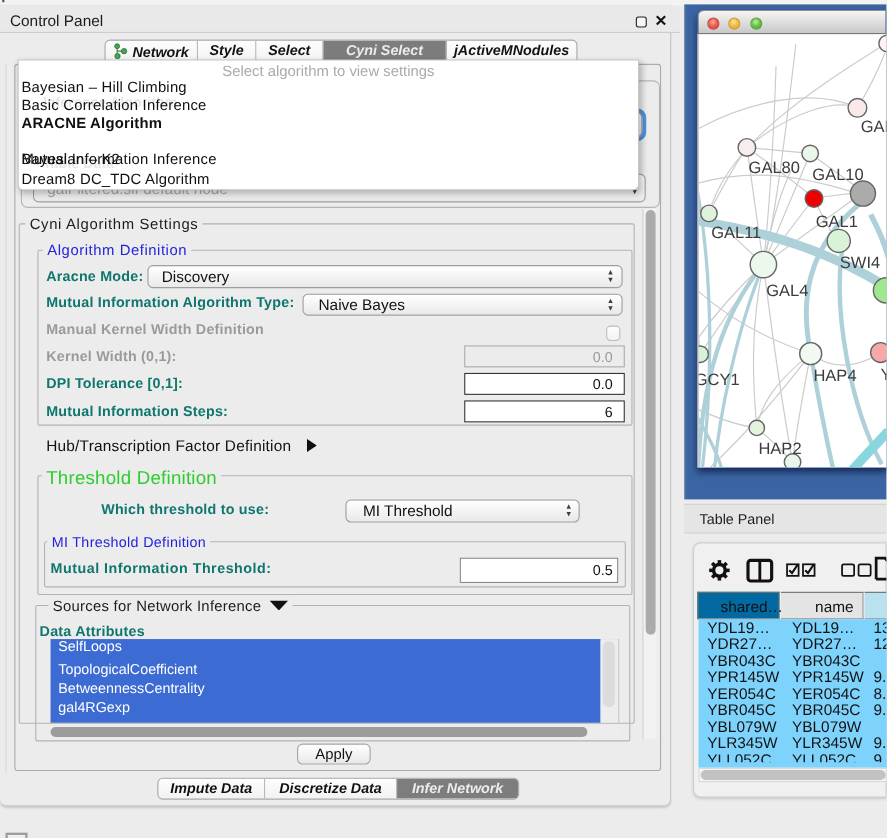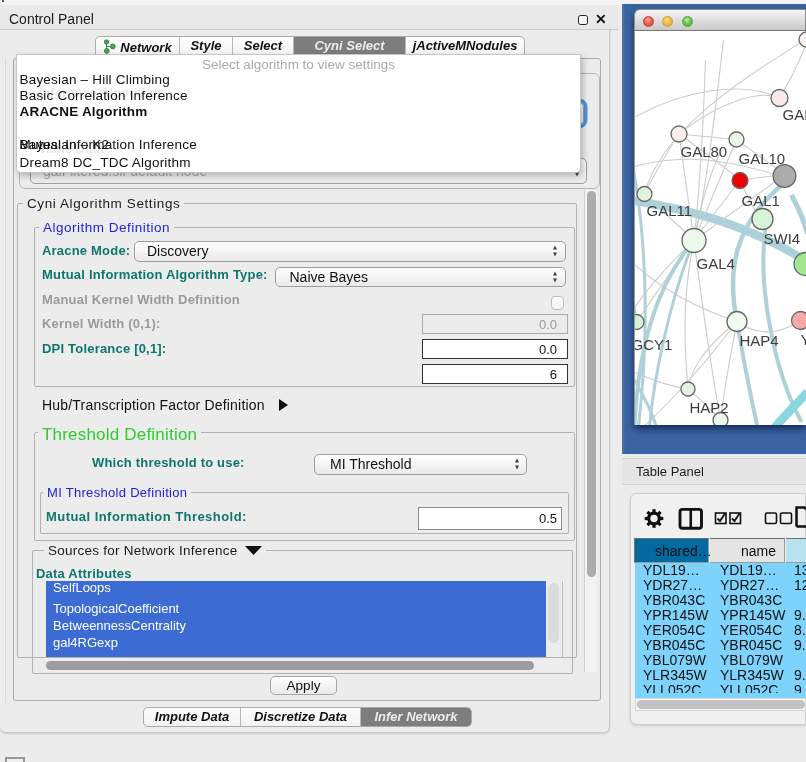--- a/index.html
+++ b/index.html
@@ -114,20 +114,21 @@
   <div class="aquacombo" style="left:274.5px; top:266.5px; width:291px; height:20.5px;">
       <span class="txt" style="left:14px;">Naive Bayes</span>
       <span class="arr"></span>
     </div>
   <div class="lbl dis" style="left:42px; top:292px;">Manual Kernel Width Definition</div>
   <div class="abs" style="left:550.5px; top:296px; width:13.5px; height:14px; border:1px solid #bdbdbd; border-radius:4px; background:linear-gradient(#fdfdfd,#f2f2f2);"></div>
   <div class="lbl dis" style="left:42px; top:316px;">Kernel Width (0,1):</div>
   <div class="field dis" style="left:422px; top:314px; width:146px; height:20px; border:1px solid #ababab; background:#ececec; line-height:19px;">0.0</div>
   <div class="lbl" style="left:42px; top:341px;">DPI Tolerance [0,1]:</div>
   <div class="field" style="left:422px; top:339px; width:146px; height:20px; border:1px solid #333; background:#fff; line-height:19px; color:#111;">0.0</div>
+  <div class="lbl" style="left:42px; top:366px;">Mutual Information Steps:</div>
   <div class="field" style="left:422px; top:364px; width:146px; height:20px; border:1px solid #333; background:#fff; line-height:19px; color:#111;">6</div>
   <div class="abs" style="left:42px; top:397px; font-size:14px; letter-spacing:0.2px; color:#111;">Hub/Transcription Factor Definition <svg width="9" height="12" style="margin-left:10px; margin-bottom:-1px;">
         <polygon points="0,0 9,6 0,12" fill="#111"></polygon>
       </svg></div>
 
   <div class="group" style="left:34px; top:432px; width:541px; height:109px;">
     <span class="gtitle green" style="left:3px; font-size:17px; letter-spacing:0.2px;">Threshold Definition</span>
   </div>
   <div class="lbl" style="left:92px; top:455px;">Which threshold to use:</div>
   <div class="aquacombo" style="left:314px; top:453.5px; width:213px; height:21.5px;">

